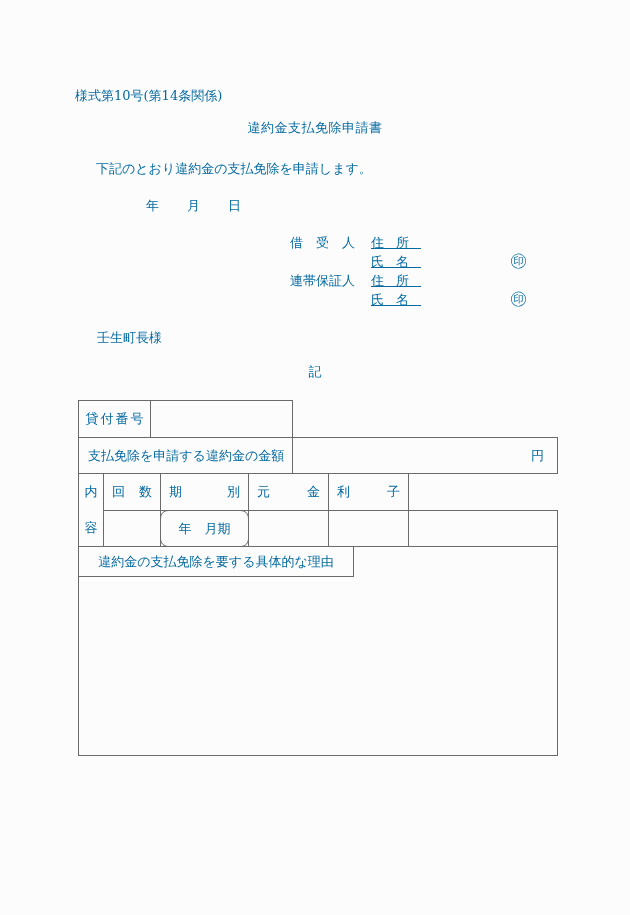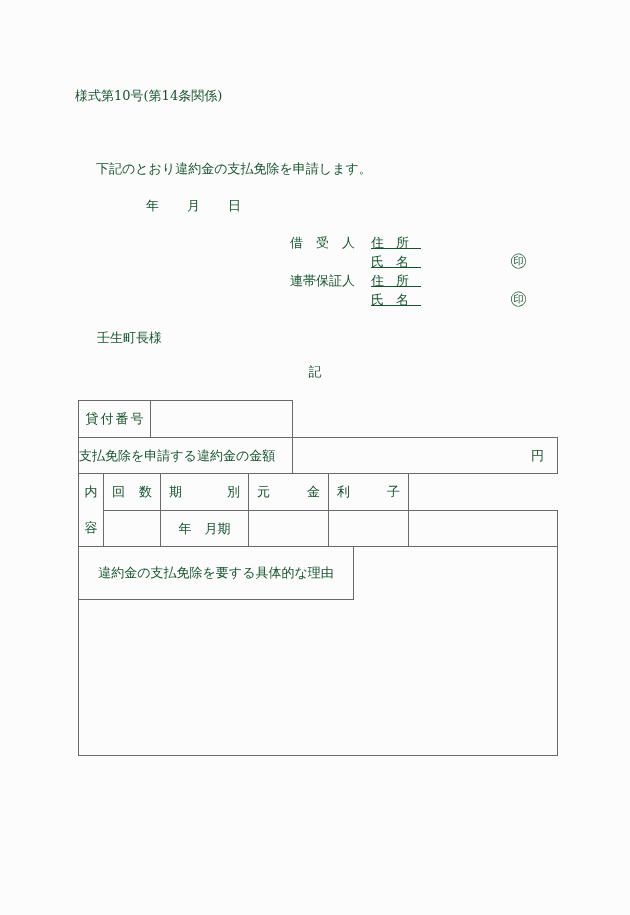--- a/index.html
+++ b/index.html
@@ -2,21 +2,21 @@
 <html><head>
 <meta charset="utf-8">
 <style>
   * { margin:0; padding:0; box-sizing:border-box; }
   html,body { background:#fcfcfc; }
   .page {
     position:relative;
     width:630px; height:915px;
     background:#fcfcfc;
     font-family:"DejaVu Serif","Liberation Serif",serif;
-    color:#14532d;
+    color:#0369a1;
     font-size:13px;
     overflow:hidden;
   }
   .abs { position:absolute; }
   .form-number { left:75px; top:87px; }
   .doc-title { left:0; top:119px; width:630px; text-align:center; letter-spacing:0.5px; }
   .intro { left:96px; top:160px;text-align:right; }
   .date-line { left:146px; top:197px; display:flex; gap:28px; }
   .party-block { left:290px; top:234px; }
   .party-line { position:relative; height:19px; display:flex; align-items:flex-start; }
@@ -32,43 +32,44 @@
   .cell {
     position:absolute;
     border:1px solid #6a6a6a;
     display:flex; align-items:center;
     background:transparent;
   }
   .justify-chars { display:flex; justify-content:space-between; }
   .c-loan-label   { left:0;   top:0;   width:73px;  height:38px; justify-content:center; }
   .c-loan-label .justify-chars { width:58px; }
   .c-loan-value   { left:72px;  top:0;   width:143px; height:38px; }
-  .c-amt-label    { left:0;   top:37px;  width:215px; height:37px; padding-left:0; }
+  .c-amt-label    { left:0;   top:37px;  width:215px; height:37px; padding-left:9px; }
   .c-amt-value    { left:214px; top:37px;  width:266px; height:37px; justify-content:flex-end; padding-right:13px; }
   .c-naiyo        { left:0;   top:73px;  width:26px;  height:74px; flex-direction:column; justify-content:space-around; align-items:center; }
   .col-h { top:73px; height:38px; }
   .col-d { top:110px; height:37px; }
   .c-kaisu    { left:25px;  width:58px; }
   .c-kibetsu  { left:82px;  width:89px; }
   .c-gankin   { left:170px; width:81px; }
   .c-rishi    { left:250px; width:81px; }
   .c-iyaku    { left:330px; width:150px; }
   .col-h .justify-chars { width:100%; padding:0 8px; }
   .c-iyaku.col-h { justify-content:center; }
-  .c-kibetsu.col-d { justify-content:center; }
+  .c-kibetsu.col-d { justify-content:center;border-radius:8px; }
   .c-bigarea  { left:0; top:146px; width:480px; height:210px; }
-  .c-reason   { left:0; top:146px; width:276px; height:54px; justify-content:center;text-align:center; }
+  .c-reason   { left:0; top:146px; width:276px; height:31px; justify-content:center;text-align:center; }
 </style>
 </head>
 <body>
 
 <div class="page">
 
   <div class="abs form-number">様式第10号(第14条関係)</div>
 
+  <div class="abs doc-title">違約金支払免除申請書</div>
 
   <div class="abs intro">下記のとおり違約金の支払免除を申請します。</div>
 
   <div class="abs date-line">
     <span>年</span>
     <span>月</span>
     <span>日</span>
   </div>
 
   <div class="abs party-block">

